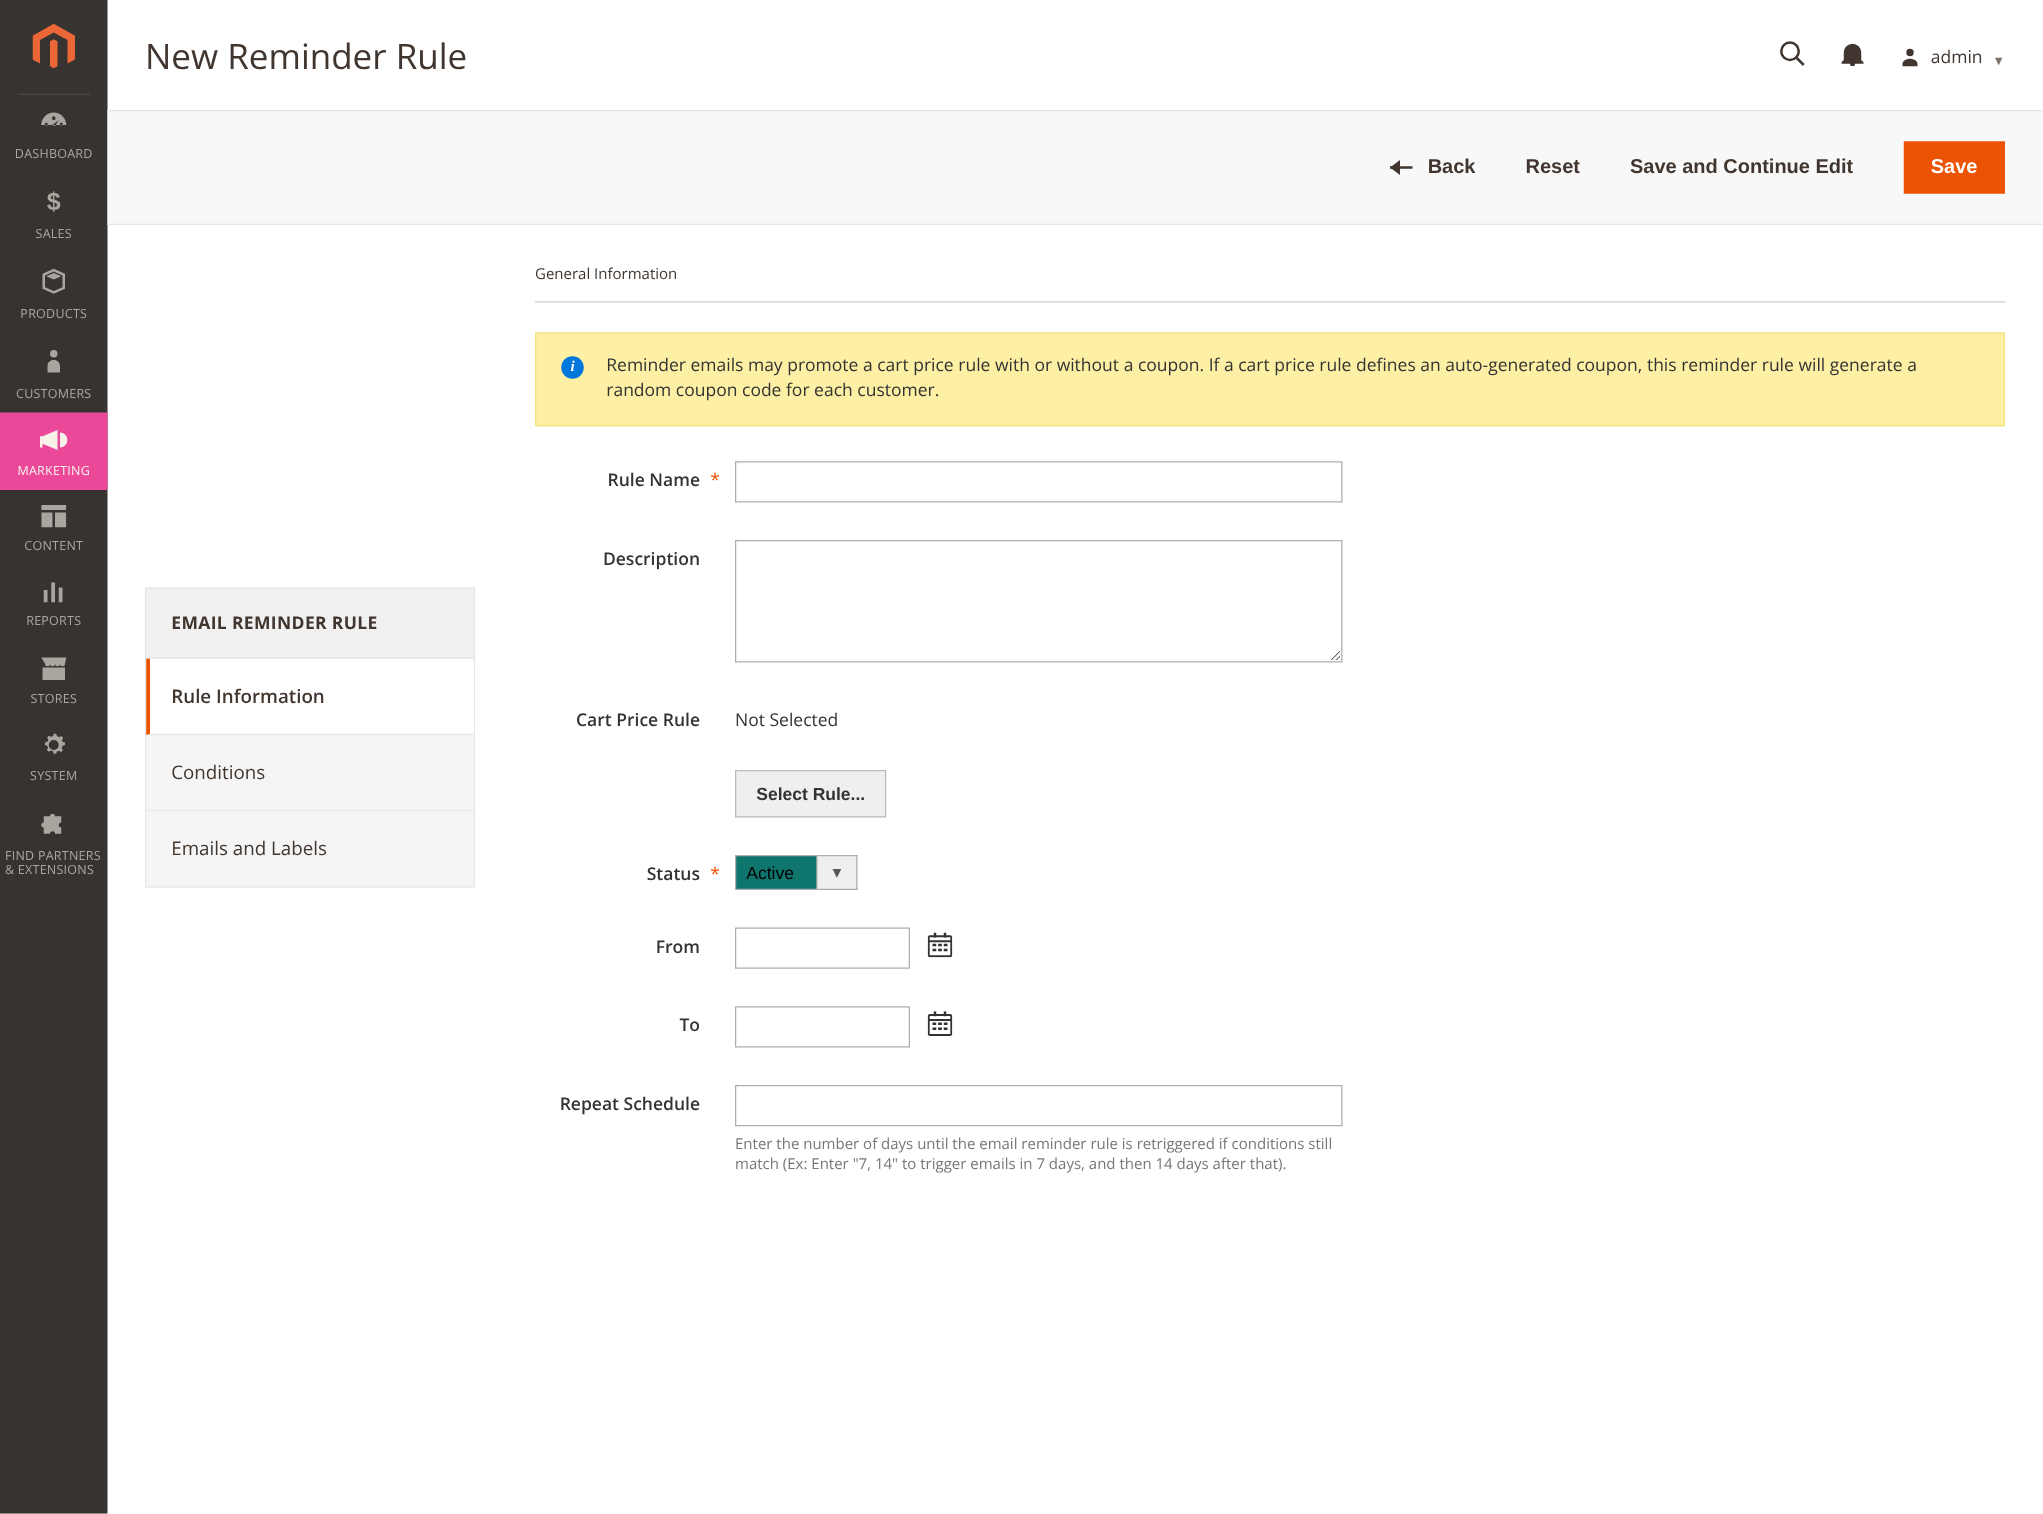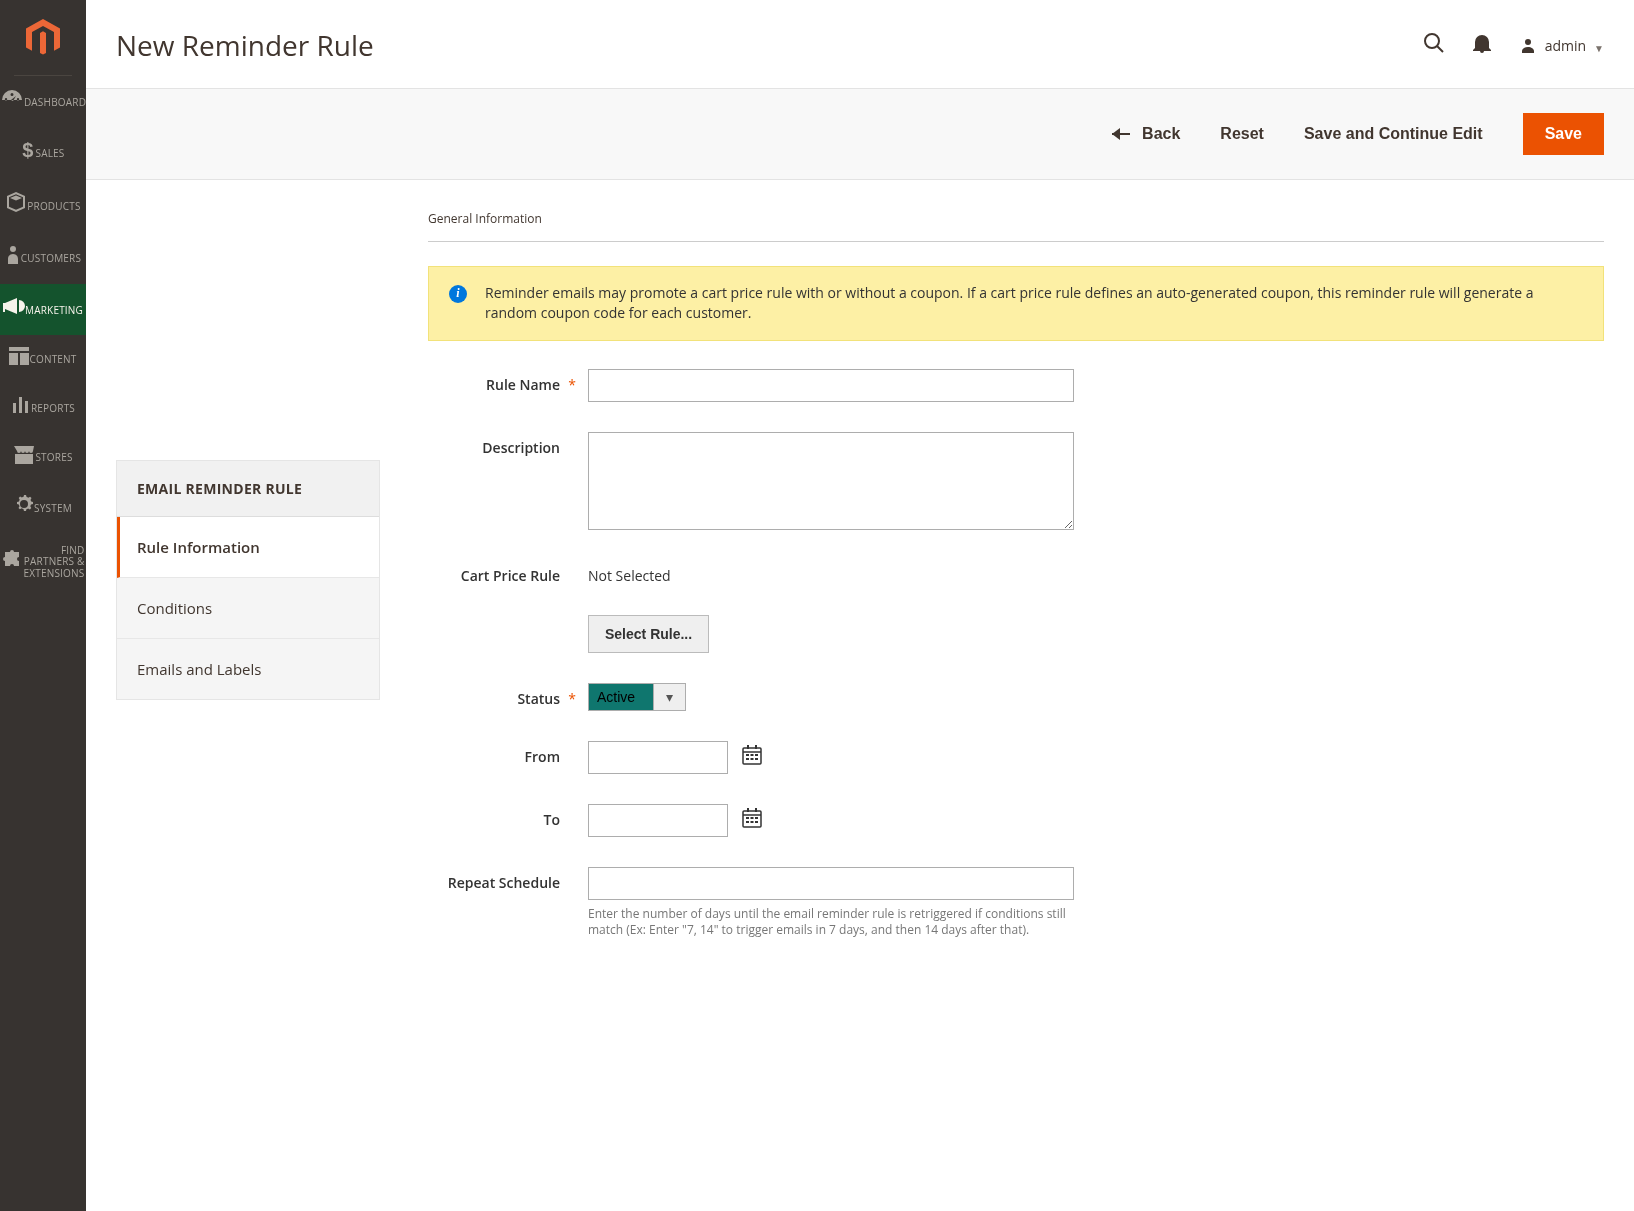--- a/index.html
+++ b/index.html
@@ -24,32 +24,32 @@
   .logo-cell {
     height: 76px;
     display: flex;
     align-items: center;
     justify-content: center;
     border-bottom: 1px solid #4a4540;
     margin: 0 14px;
   }
   .nav-item {
     display: flex;
-    flex-direction: row;
+    flex-direction: column;
     align-items: center;
     justify-content: center;
     padding: 12px 4px 10px;
     font-size: 10px;
     letter-spacing: .02em;
     color: #aaa69f;
     cursor: pointer;
-    text-align: right;
+    text-align: left;
     line-height: 1.15;
   }
-  .nav-item.active { background: #14532d; color: #f7f3eb; }
+  .nav-item.active { background: #ec4899; color: #f7f3eb; }
   .nav-item .nav-icon { margin-bottom: 6px; }
   .nav-item span.label { font-size: 10px; }
 
   
   .main { flex: 1; display: flex; flex-direction: column; min-width: 0; }
   .topbar {
     display: flex;
     align-items: center;
     padding: 26px 30px 24px 30px;
   }
@@ -443,21 +443,21 @@
                   <rect x="8.5" y="9" width="3" height="2" fill="#333"></rect>
                   <rect x="13" y="9" width="3" height="2" fill="#333"></rect>
                   <rect x="4" y="13" width="3" height="2" fill="#333"></rect>
                   <rect x="8.5" y="13" width="3" height="2" fill="#333"></rect>
                   <rect x="13" y="13" width="3" height="2" fill="#333"></rect>
                 </svg>
             </span>
           </div>
         </div>
 
-        <div class="field-row" style="margin-bottom:10px">
+        <div class="field-row" style="">
           <div class="field-label">Repeat Schedule</div>
           <div class="field-control">
             <input type="text" class="txt" value="" style="">
             <div class="helper">Enter the number of days until the email reminder rule is retriggered if conditions still match (Ex: Enter "7, 14" to trigger emails in 7 days, and then 14 days after that).</div>
           </div>
         </div>
 
       </div>
     </div>
   </div>

